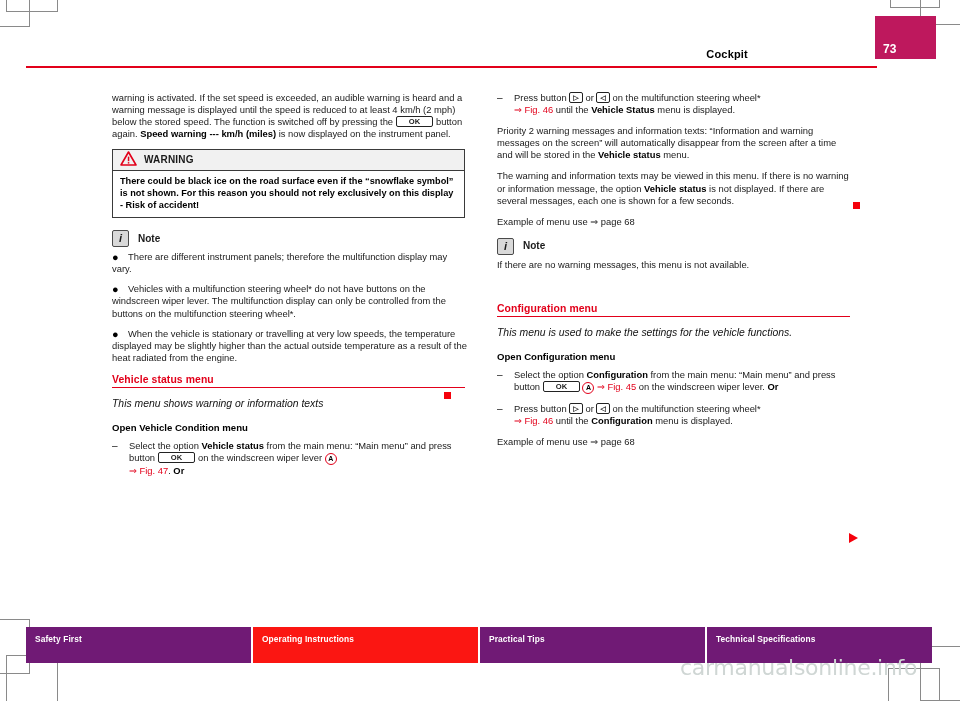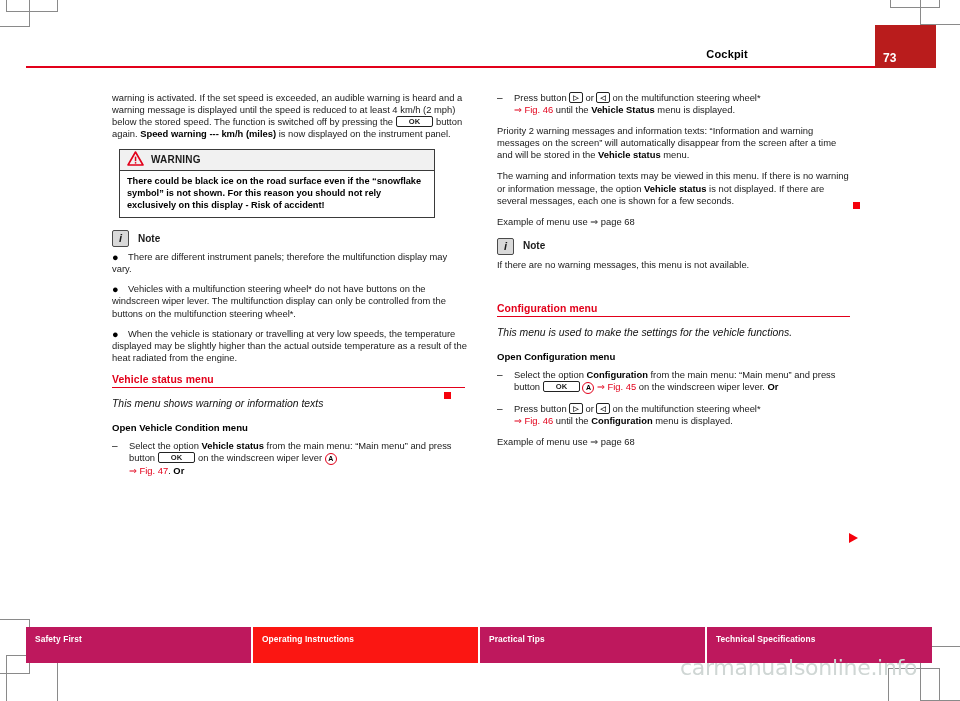--- a/index.html
+++ b/index.html
@@ -53,24 +53,24 @@
     top: 48px;
     font-size: 11px;
     font-weight: bold;
     letter-spacing: 0.2px;
     color: #000;
     white-space: nowrap;
   }
   #page-number-block {
     position: absolute;
     left: 875px;
-    top: 25px;
+    top: 16px;
     width: 61px;
     height: 43px;
-    background: #b91c1c;
+    background: #be185d;
   }
   #page-number {
     position: absolute;
     left: 8px;
     bottom: 3px;
     color: #ffffff;
     font-size: 12px;
     font-weight: bold;
   }
 
@@ -126,23 +126,23 @@
     border-radius: 50%;
     font-size: 7px;
     font-weight: bold;
     color: #000;
     vertical-align: 0px;
   }
 
   
   .warn-box {
     border: 1px solid #3a3a3a;
-    margin: 4px 0 12px 7px;
+    margin: 4px 0 12px 0;
     background: #ffffff;
-    width: 316px;
+    width: 353px;
     box-sizing: border-box;
   }
   .warn-head {
     background: #f1f1f1;
     border-bottom: 1px solid #3a3a3a;
     padding: 4px 7px 4px 7px;
     display: flex;
     align-items: center;
     gap: 7px;
     height: 21px;
@@ -272,21 +272,21 @@
   #footer {
     position: absolute;
     left: 26px;
     top: 627px;
     width: 906px;
     height: 36px;
     display: flex;
   }
   .foot-tab {
     flex: 1 1 0;
-    background: #be185d;
+    background: #701a75;
     color: #ffffff;
     font-size: 8.4px;
     font-weight: bold;
     padding: 7px 0 0 9px;
     box-sizing: border-box;
     margin-right: 2px;
     letter-spacing: 0.1px;
   }
   .foot-tab:last-child { margin-right: 0; }
   .foot-tab.active { background: #fb1612; }

